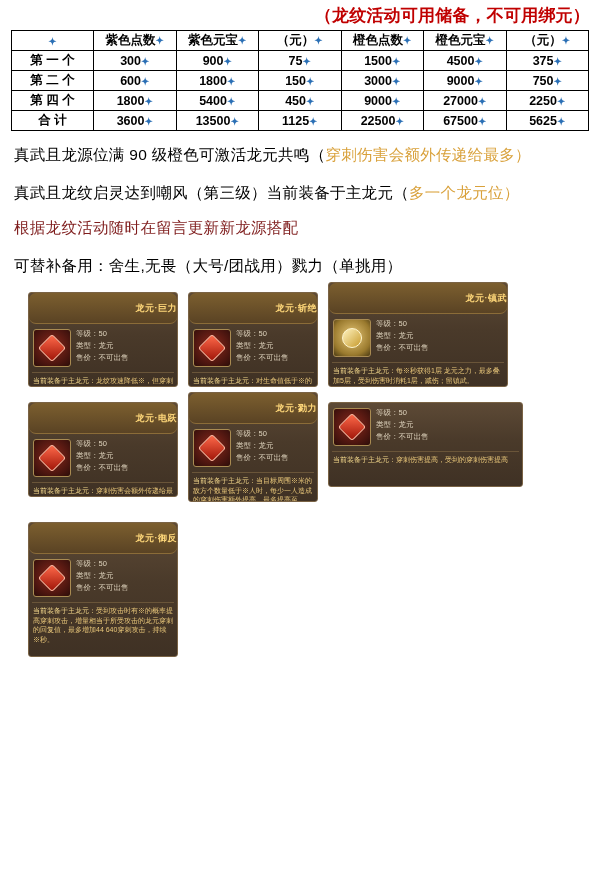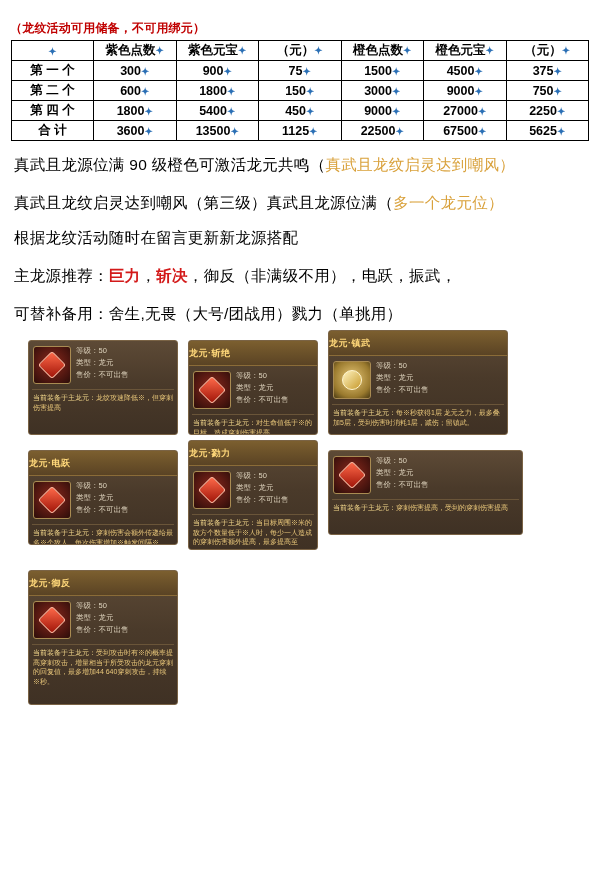--- a/index.html
+++ b/index.html
@@ -10,25 +10,25 @@
   body {
     width: 600px; height: 875px;
     position: relative;
     font-family: "Liberation Sans", sans-serif;
     overflow: hidden;
   }
   .page { position: relative; width: 600px; height: 875px; padding: 0 10px; }
 
   
   .header-note {
-    text-align: left;
+    text-align: right;
     color: #c00000;
-    font-size: 12px;
+    font-size: 17px;
     font-weight: bold;
-    padding-top: 20px;
+    padding-top: 4px;
     letter-spacing: .2px;
   }
 
   
   table.points {
     border-collapse: collapse;
     width: 578px;
     margin: 3px auto 0 auto;
     table-layout: fixed;
   }
@@ -50,41 +50,41 @@
   .para {
     font-size: 15.5px;
     line-height: 29px;
     color: #000;
     margin: 9px 4px 0 4px;
     font-family: "Liberation Sans", sans-serif;
     letter-spacing: .3px;
   }
   .para.tight { margin-top: 6px; }
   .orange-txt { color: #d9a13b; }
-  .green-txt { color: #000000; }
+  .green-txt { color: #7f1d1d; }
   .red-strong { color: #d31a1a; font-weight: bold; }
 
   
   .cards { position: relative; margin-top: 12px; height: 380px; }
   .card {
     position: absolute;
     background: linear-gradient(180deg,#5d4a36 0%,#4a3a2a 45%,#3f3124 100%);
     border: 1px solid #7a6345;
     border-radius: 3px;
     overflow: hidden;
     color: #e4d9c5;
     font-size: 7.5px;
     line-height: 10px;
     font-family: "Liberation Sans", sans-serif;
   }
   .card .title-bar {
-    height: 25px;
+    height: 31px;
     background: linear-gradient(180deg,#7c5f2f 0%,#5a4324 100%);
     border-bottom: 1px solid #8b6c38;
-    display: flex; align-items: center; justify-content: flex-start;
+    display: flex; align-items: center; justify-content: flex-end; border-radius: 7px;
   }
   .card .title-bar span {
     color: #ffd87a;
     font-size: 9px;
     font-weight: bold;
     letter-spacing: .5px;
   }
   .card .body { display: flex; padding: 5px 4px 3px 4px; }
   .card .icon-box {
     width: 38px; height: 38px;
@@ -177,41 +177,41 @@
           <td>13500<span class="mark">✦</span></td>
           <td>1125<span class="mark">✦</span></td>
           <td>22500<span class="mark">✦</span></td>
           <td>67500<span class="mark">✦</span></td>
           <td>5625<span class="mark">✦</span></td>
         </tr>
       </tbody>
   </table>
 
   <div class="para">
-    <span>真武且龙源位满 90 级橙色可激活龙元共鸣（</span><span class="orange-txt">真武且龙纹启灵达到嘲风）</span>
+    <span>真武且龙源位满 90 级橙色可激活龙元共鸣（</span><span class="orange-txt">穿刺伤害会额外传递给最多）</span>
   </div>
 
   <div class="para">
-    <span>真武且龙纹启灵达到嘲风（第三级）真武且龙源位满（</span><span class="orange-txt">多一个龙元位）</span>
+    <span>真武且龙纹启灵达到嘲风（第三级）当前装备于主龙元（</span><span class="orange-txt">多一个龙元位）</span>
   </div>
 
   <div class="para tight">
     <span class="green-txt">根据龙纹活动随时在留言更新新龙源搭配</span>
   </div>
 
-  <div class="para">
-    <span>主龙源推荐：</span><span class="red-strong">巨力</span><span>，</span><span class="red-strong">斩决</span><span>，御反（非满级不用），电跃，振武，</span>
-  </div>
 
   <div class="para">
     <span>可替补备用：舍生,无畏（大号/团战用）戮力（单挑用）</span>
   </div>
 
   <div class="cards">
       <div class="card" style="left: 18px; top: 0px; width: 150px; height: 95px;">
+        <div class="title-bar">
+          <span>龙元·巨力</span>
+        </div>
         <div class="body">
           <div class="icon-box">
             <div class="gem"></div>
           </div>
           <div class="stats">
             <div>等级：50</div>
             <div>类型：龙元</div>
             <div>售价：不可出售</div>
           </div>
         </div>

